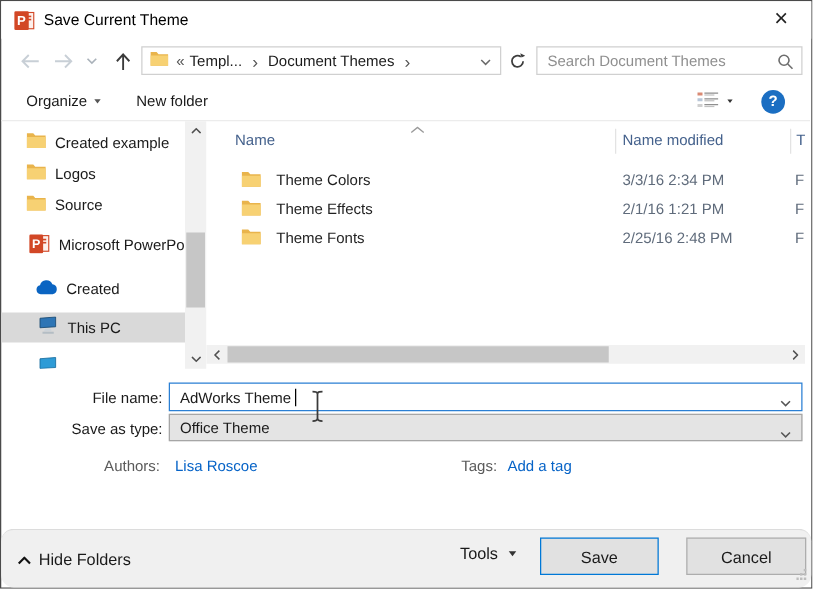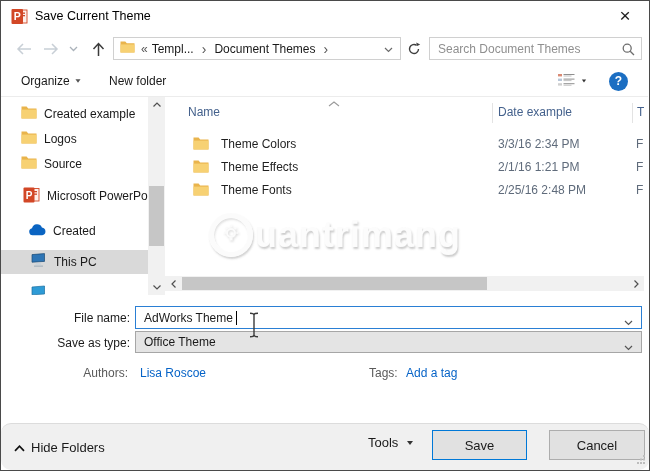--- a/index.html
+++ b/index.html
@@ -282,21 +282,21 @@
   </div>
 
   <div class="filelist">
     <span class="sort-ind">
       <svg width="12" height="6" viewBox="0 0 12 6">
           <path d="M1 5 L6 1 L11 5" stroke="#9a9a9a" stroke-width="1.1" fill="none"></path>
         </svg>
     </span>
     <span class="col-head" style="left:23px;">Name</span>
     <span class="col-sep" style="left:327px;"></span>
-    <span class="col-head" style="left:333px;">Date example</span>
+    <span class="col-head" style="left:333px;">Name modified</span>
     <span class="col-sep" style="left:467px;"></span>
     <span class="col-head" style="left:472px;">T</span>
 
     <div class="frow" style="top:37px;">
       <span class="f-ico">
         <svg width="16" height="13" viewBox="0 0 16 13">
             <path d="M0.5 0.5 h5.1 l1.6 1.9 h8.3 v10 h-15 z" fill="#e9b44c"></path>
             <path d="M0.5 3.6 h15 v8.8 h-15 z" fill="#f7d173"></path>
           </svg>
       </span>
@@ -320,36 +320,20 @@
         <svg width="16" height="13" viewBox="0 0 16 13">
             <path d="M0.5 0.5 h5.1 l1.6 1.9 h8.3 v10 h-15 z" fill="#e9b44c"></path>
             <path d="M0.5 3.6 h15 v8.8 h-15 z" fill="#f7d173"></path>
           </svg>
       </span>
       <span class="f-name">Theme Fonts</span>
       <span class="f-date">2/25/16 2:48 PM</span>
       <span class="f-type">F</span>
     </div>
 
-    <div class="watermark">
-      <span class="wm-circle">
-        <svg width="24" height="24" viewBox="0 0 24 24" style="filter:drop-shadow(1px 1px 1px rgba(170,170,170,0.5));">
-          <circle cx="12" cy="10" r="4" fill="none" stroke="#fbfbfb" stroke-width="2"></circle>
-          <rect x="10.4" y="14.5" width="3.2" height="3" fill="#fbfbfb"></rect>
-          <g stroke="#fbfbfb" stroke-width="1.6">
-            <path d="M12 2.2 v2"></path>
-              <path d="M4.8 10 h2"></path>
-              <path d="M17.2 10 h2"></path>
-            <path d="M6.8 4.8 l1.5 1.5"></path>
-              <path d="M17.2 4.8 l-1.5 1.5"></path>
-          </g>
-        </svg>
-      </span>
-      <span class="wm-text">uantrimang</span>
-    </div>
 
     <div class="hscroll">
       <span class="hs-arrow" style="left:1px;">
         <svg width="5" height="8" viewBox="0 0 5 8">
             <path d="M4.5 0.5 L1 4 L4.5 7.5" stroke="#505050" stroke-width="1.2" fill="none"></path>
           </svg>
       </span>
       <div class="hthumb"></div>
       <span class="hs-arrow" style="left:464px;">
         <svg width="5" height="8" viewBox="0 0 5 8">

